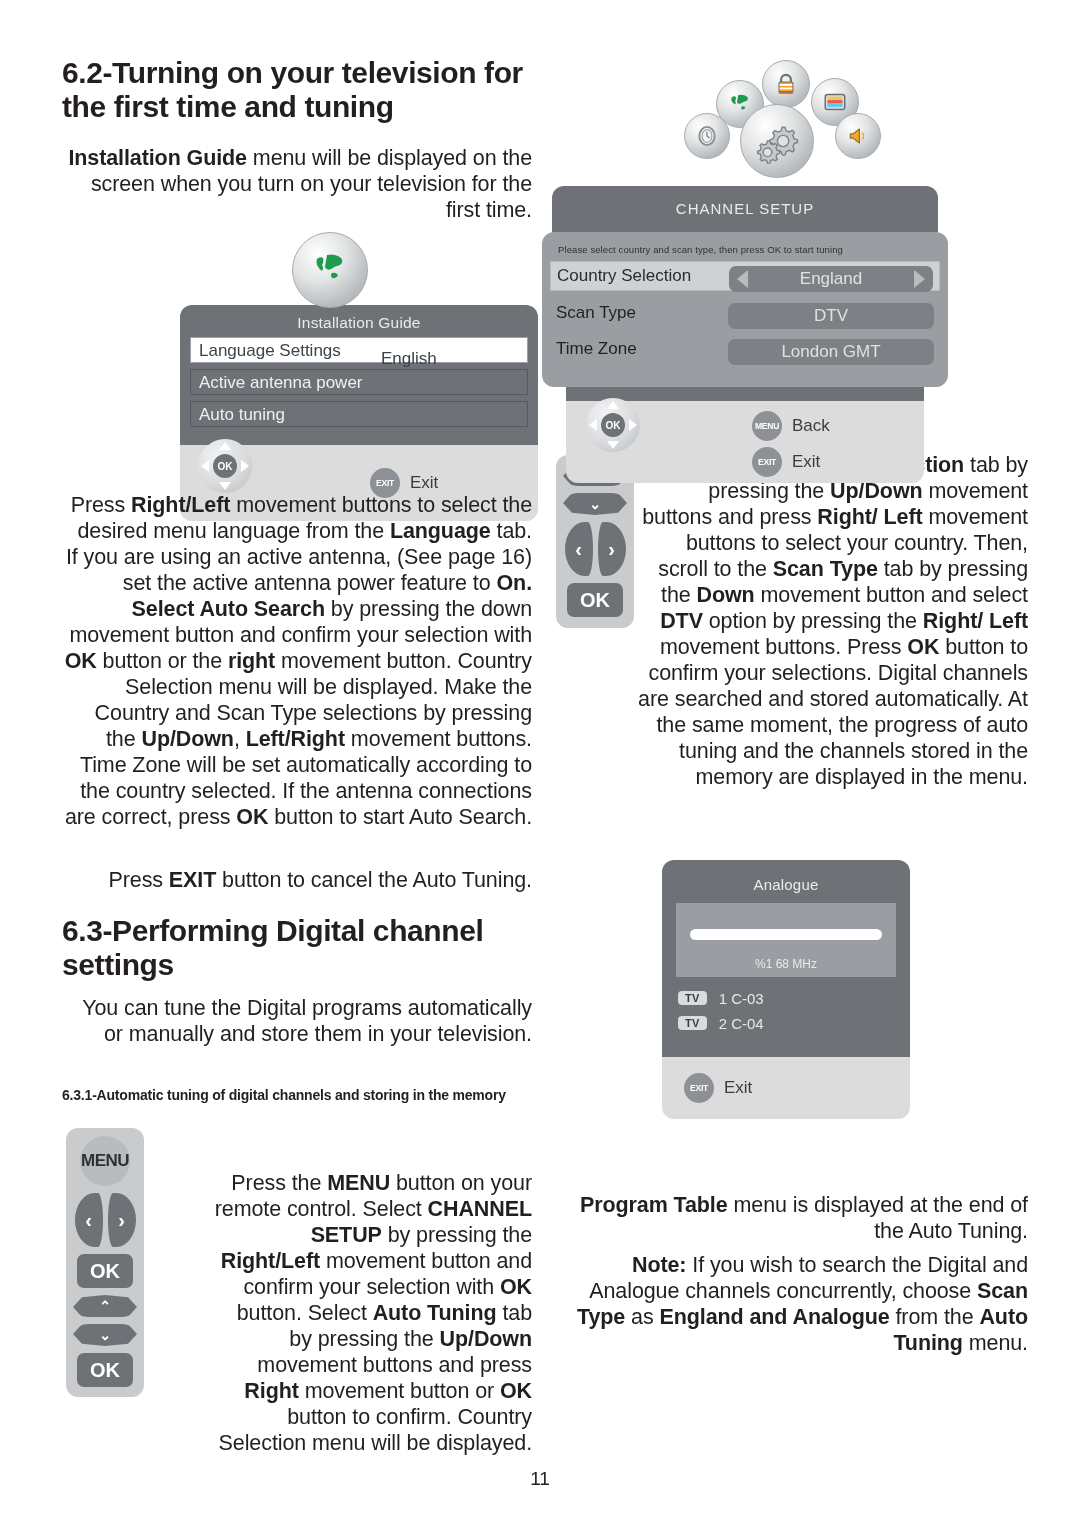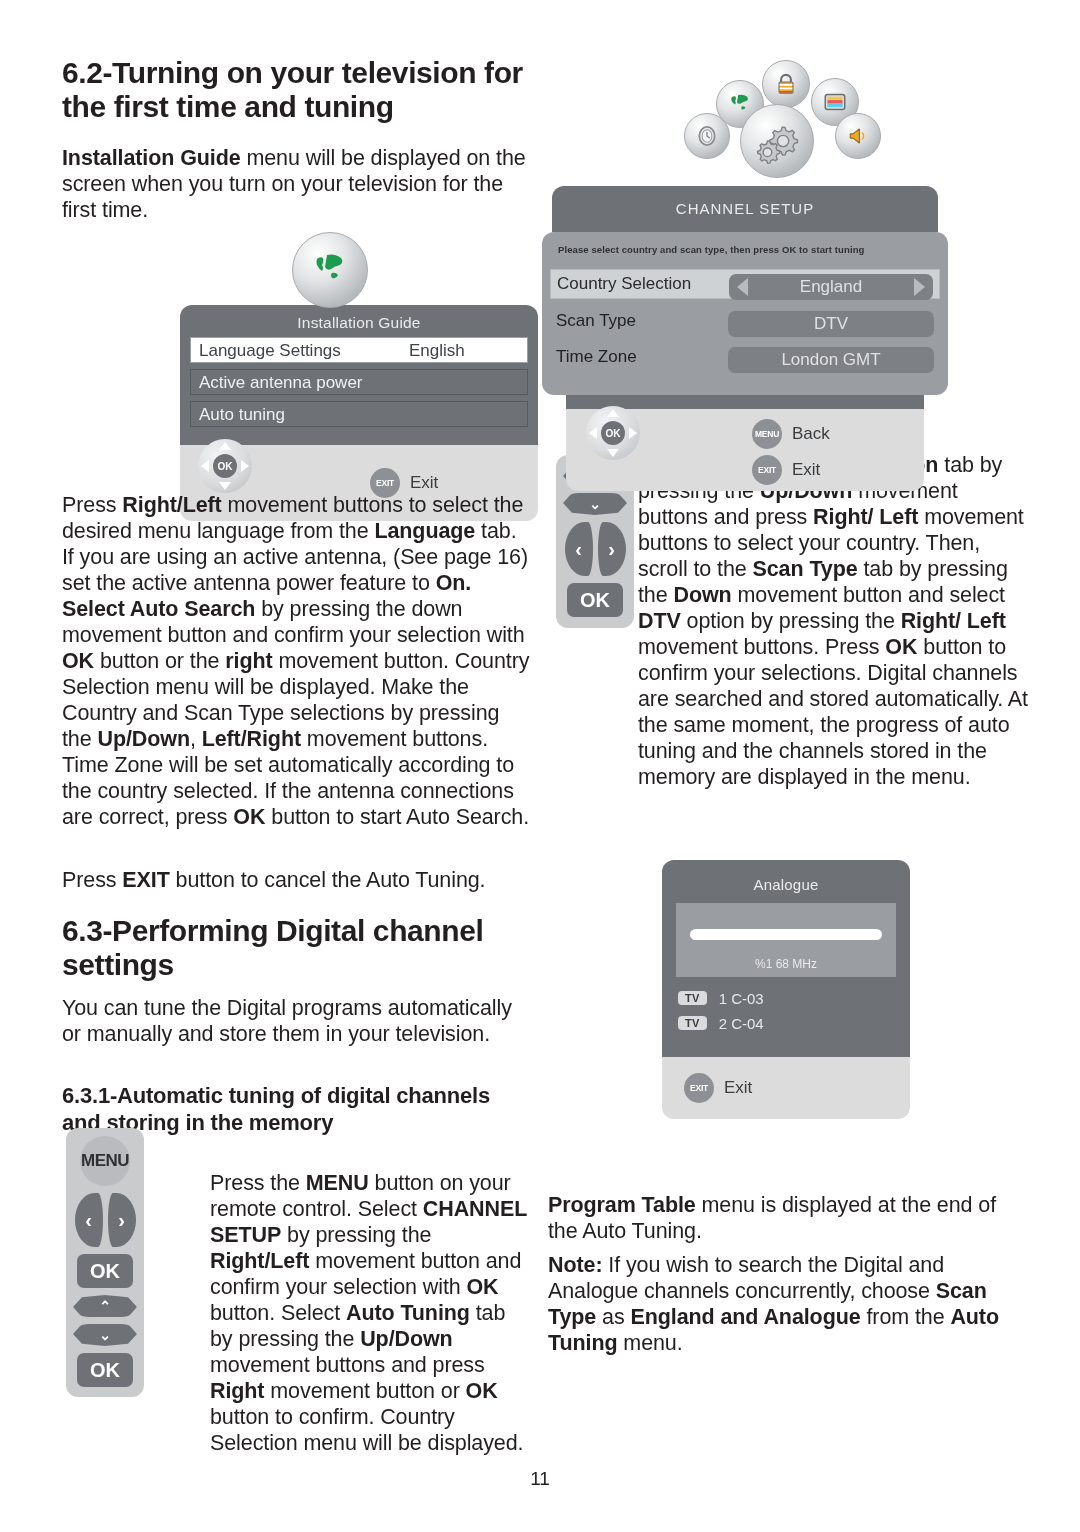--- a/index.html
+++ b/index.html
@@ -16,26 +16,26 @@
   
   .col-left{position:absolute;left:62px;top:0;width:470px;}
   .col-right{position:absolute;left:548px;top:0;width:480px;}
 
   
   h1.sec{
     font-size:30px;line-height:34px;font-weight:bold;
     margin:0;letter-spacing:-0.4px;
   }
   h2.subsec{
-    font-size:22px;line-height:27px;font-weight:bold;
+    font-size:14px;line-height:27px;font-weight:bold;
     margin:0;letter-spacing:-0.2px;
   }
   p.body{
     font-size:21.5px;line-height:26px;margin:0;
-    letter-spacing:-0.1px;color:#231f20;
+    letter-spacing:-0.1px;color:#231f20;text-align:right;
   }
   p.body b{font-weight:bold;}
 
   
   .osd{position:absolute;}
   .osd-body{
     background:#6e7277;border-radius:12px;
     position:relative;
   }
   .osd-title{
@@ -52,21 +52,21 @@
   #install-menu .osd-body{border-radius:12px 12px 0 0;padding-bottom:12px;}
   .row-item{
     margin:0 10px 6px 10px;height:26px;line-height:26px;
     font-size:17px;color:#eef0f1;
     border:1px solid #555a60;box-sizing:border-box;
     padding-left:8px;position:relative;
   }
   .row-item.sel{
     background:#ffffff;color:#3f4246;border-color:#9aa0a6;
   }
-  .row-item .val{position:absolute;left:190px;top:0;margin-left:28px;}
+  .row-item .val{position:absolute;left:190px;top:8px;}
   #install-menu .osd-foot{height:76px;}
 
   
   .bubble{
     position:absolute;border-radius:50%;
     background:radial-gradient(circle at 34% 28%, #ffffff 0%, #e2e4e5 38%, #b9bdc0 72%, #9fa4a8 100%);
     border:1px solid #a7abae;
     display:flex;align-items:center;justify-content:center;
   }
   #globe-install{left:230px;top:232px;width:74px;height:74px;z-index:3;}
@@ -75,21 +75,21 @@
   #channel-menu{left:552px;top:186px;width:386px;}
   #cs-head{
     background:#6e7277;border-radius:12px 12px 0 0;
     height:46px;
   }
   #cs-head .osd-title{padding-top:14px;font-size:15px;letter-spacing:1px;}
   #cs-mid{
     background:#9a9da1;border-radius:12px;
     margin:0 -10px;padding:10px 14px 16px 14px;position:relative;
   }
-  .cs-hint{font-size:9.5px;color:#2f3135;margin:2px 0 14px 2px;letter-spacing:.1px;font-weight:bold;}
+  .cs-hint{font-size:9.5px;color:#2f3135;margin:2px 0 6px 2px;letter-spacing:.1px;}
   .cs-row{display:flex;align-items:center;height:28px;margin-bottom:8px;}
   .cs-row .lbl{font-size:17px;color:#1f2124;width:172px;}
   .cs-row .fieldwrap{flex:1;position:relative;height:20px;}
   .cs-field{
     position:absolute;left:0;right:0;top:0;height:26px;
     background:#7d8186;border-radius:7px;
     color:#dfe1e3;font-size:17px;text-align:center;line-height:26px;
   }
   .cs-row.sel{background:#cfd2d4;border:1px solid #b6babd;margin:0 -6px 8px -6px;padding:0 6px;height:30px;box-sizing:border-box;}
   .cs-row.sel .lbl{color:#2a2c2f;}

